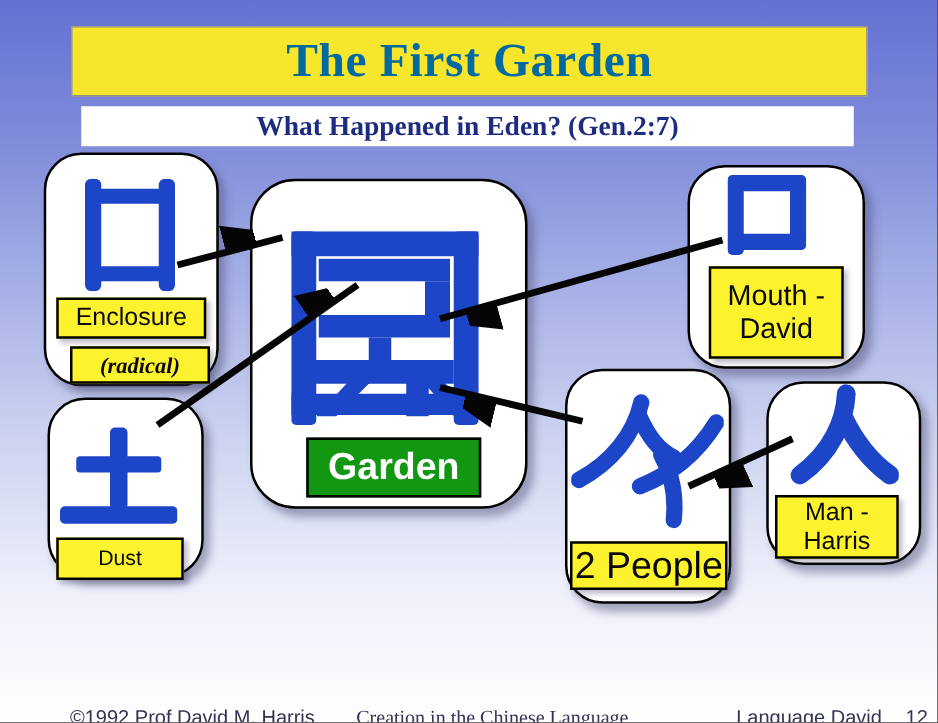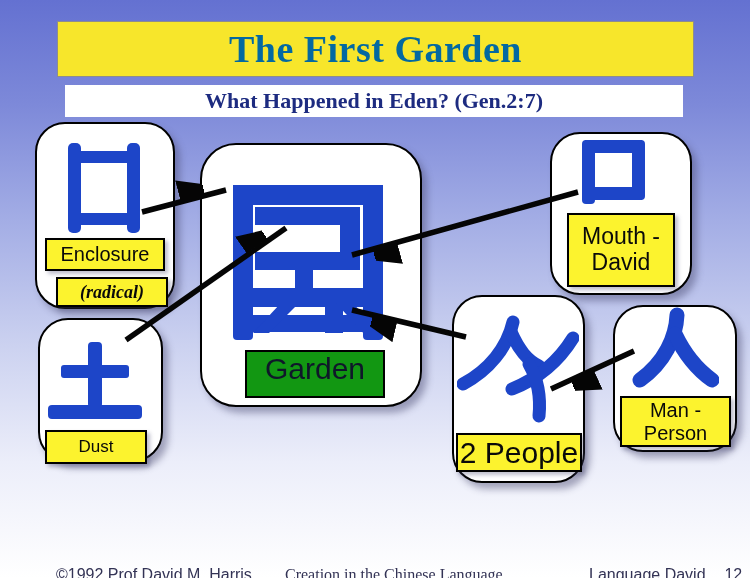--- a/index.html
+++ b/index.html
@@ -34,22 +34,22 @@
   }
   
   .ylabel{
     background:#fcf32e;border:2px solid #000;box-sizing:border-box;z-index:4;
     display:flex;flex-direction:column;align-items:center;justify-content:center;
     color:#0a0a0a;text-align:center;line-height:1.12;
     box-shadow:3px 3px 4px rgba(70,70,110,.35);
   }
   .green-label{
     background:#129712;border:2px solid #000;box-sizing:border-box;z-index:4;
-    display:flex;justify-content:center;
-    color:#0f172a;font-weight:normal;font-size:30px;
+    display:flex;align-items:center;justify-content:center;
+    color:#ffffff;font-weight:bold;font-size:30px;
   }
   .glyph{z-index:4;}
   #arrows{position:absolute;left:0;top:0;width:750px;height:578px;z-index:6;pointer-events:none;}
   
   .footer-text{color:#333355;font-size:16px;z-index:2;white-space:nowrap;margin-top:42px;}
 </style>
 </head>
 <body>
 
 <div id="slide">
@@ -140,23 +140,23 @@
     <span>2 People</span>
   </div>
 
   <div class="abs box" style="left:613px;top:305px;width:124px;height:147px;"></div>
   <svg class="abs glyph" style="left:631px;top:307px;" width="88" height="82" viewBox="0 0 88 82">
     <g fill="none" stroke="#1d45c8" stroke-width="15" stroke-linecap="round">
       <path d="M 46 8 C 45 30, 34 55, 9 73"></path>
       <path d="M 44 27 C 54 48, 67 63, 81 73"></path>
     </g>
   </svg>
-  <div class="abs ylabel" style="left:620px;top:396px;width:111px;height:51px;font-size:20px;">
+  <div class="abs ylabel" style="left:620px;top:396px;width:99px;height:51px;font-size:20px;">
     <span>Man -</span>
-    <span>Person</span>
+    <span>Harris</span>
   </div>
 
   <svg id="arrows">
     <defs>
       <marker id="ah" markerUnits="strokeWidth" markerWidth="4.6" markerHeight="3.6" refX="8.5" refY="4" orient="auto">
         <path d="M0,0 L10,4 L0,8 z" fill="#050505"></path>
       </marker>
     </defs>
     <g stroke="#050505" stroke-width="5.5">
       <line x1="142" y1="212" x2="226" y2="190" marker-end="url(#ah)"></line>

